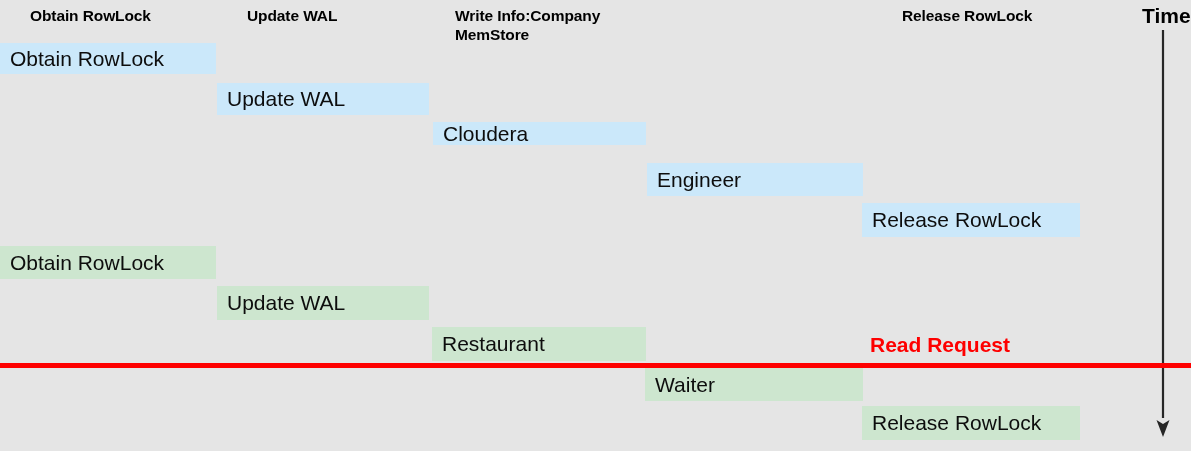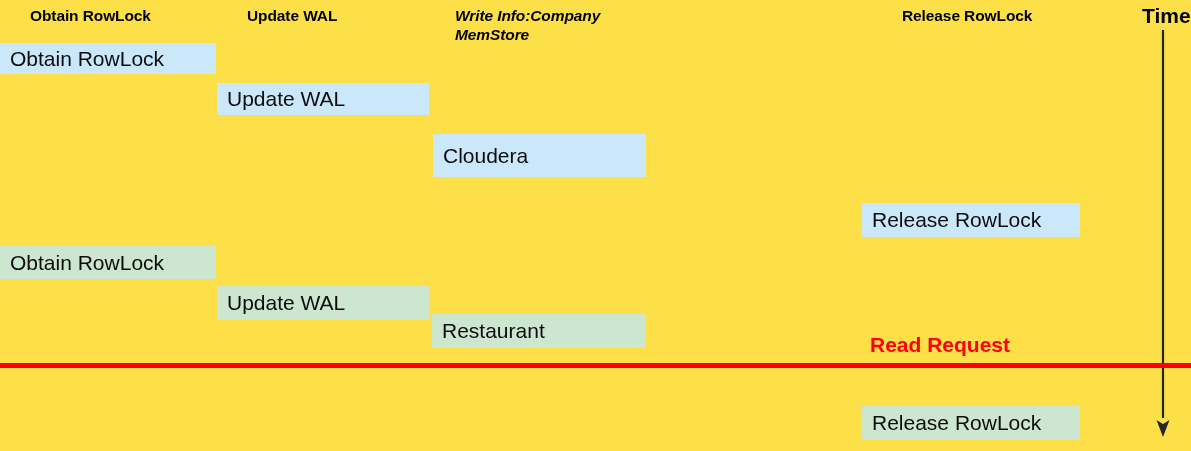--- a/index.html
+++ b/index.html
@@ -5,21 +5,21 @@
 <style>
   html, body {
     margin: 0;
     padding: 0;
     background: #ffffff;
   }
   #canvas {
     position: relative;
     width: 1191px;
     height: 451px;
-    background: #fde047;
+    background: #e5e5e5;
     font-family: "Liberation Sans", sans-serif;
     overflow: hidden;
   }
   .col-header {
     position: absolute;
     font-family: "Liberation Sans", sans-serif;
     font-weight: bold;
     font-size: 15.5px;
     line-height: 19px;
     color: #000000;
@@ -65,51 +65,57 @@
     overflow: visible;
   }
 </style>
 </head>
 <body>
 
 <div id="canvas">
 
   <div class="col-header" style="left:30px;  top:6px;  width:200px;">Obtain RowLock</div>
   <div class="col-header" style="left:247px; top:6px;  width:200px;">Update WAL</div>
-  <div class="col-header" style="left:455px; top:6px;  width:210px;font-style:italic;">Write Info:Company
+  <div class="col-header" style="left:455px; top:6px;  width:210px;">Write Info:Company
 MemStore</div>
   <div class="col-header" style="left:902px; top:6px;  width:200px;">Release RowLock</div>
 
   <div class="time-label" style="left:1142px; top:6px;">Time</div>
   <svg class="time-axis" style="left:1148px; top:28px;" width="32" height="415" viewBox="0 0 32 415">
     <line x1="15" y1="2" x2="15" y2="390" stroke="#262626" stroke-width="2.2"></line>
     <path d="M15 409 L8.5 392 L15 396 L21.5 392 Z" fill="#262626"></path>
   </svg>
 
   <div class="bar blue" style="left:0px;   top:43px;  width:216px; height:31px;">
       <span>Obtain RowLock</span>
     </div>
   <div class="bar blue" style="left:217px; top:83px;  width:212px; height:32px;">
       <span>Update WAL</span>
     </div>
-  <div class="bar blue" style="left:433px; top:122px; width:213px; height:43px;margin-top:12px;">
+  <div class="bar blue" style="left:433px; top:122px; width:213px; height:23px;">
       <span>Cloudera</span>
+    </div>
+  <div class="bar blue" style="left:647px; top:163px; width:216px; height:33px;">
+      <span>Engineer</span>
     </div>
   <div class="bar blue" style="left:862px; top:203px; width:218px; height:34px;">
       <span>Release RowLock</span>
     </div>
 
   <div class="bar green" style="left:0px;   top:246px; width:216px; height:33px;">
       <span>Obtain RowLock</span>
     </div>
   <div class="bar green" style="left:217px; top:286px; width:212px; height:34px;">
       <span>Update WAL</span>
     </div>
-  <div class="bar green" style="left:432px; top:314px; width:214px; height:34px;">
+  <div class="bar green" style="left:432px; top:327px; width:214px; height:34px;">
       <span>Restaurant</span>
+    </div>
+  <div class="bar green" style="left:645px; top:368px; width:218px; height:33px;">
+      <span>Waiter</span>
     </div>
   <div class="bar green" style="left:862px; top:406px; width:218px; height:34px;">
       <span>Release RowLock</span>
     </div>
 
   <div class="read-label" style="left:870px; top:333px;">Read Request</div>
   <div class="read-line" style="left:0px; top:363px; width:1191px; height:5px;"></div>
 
 </div>
 

